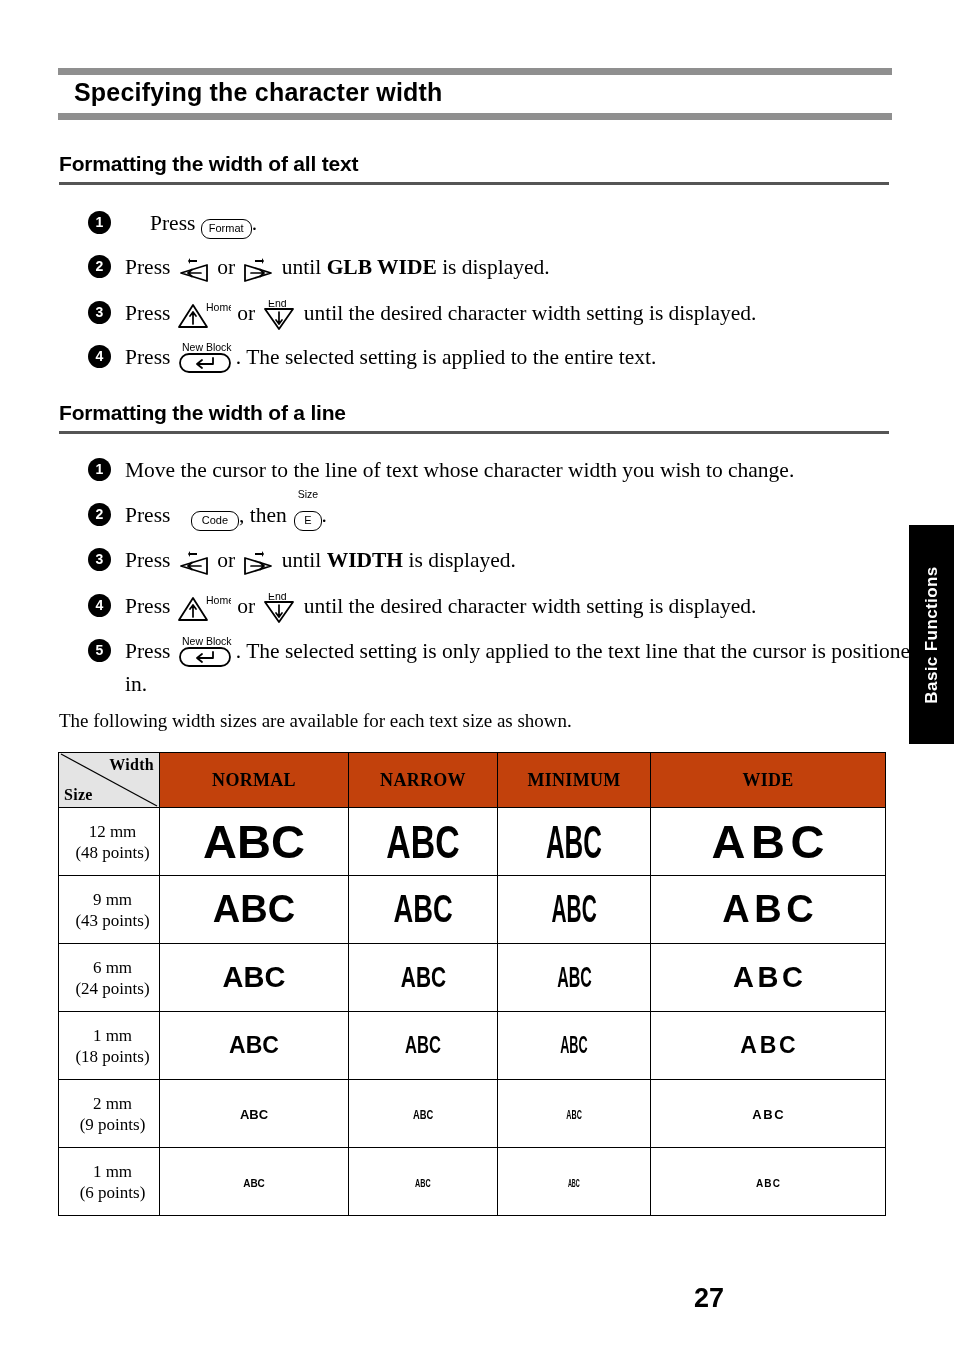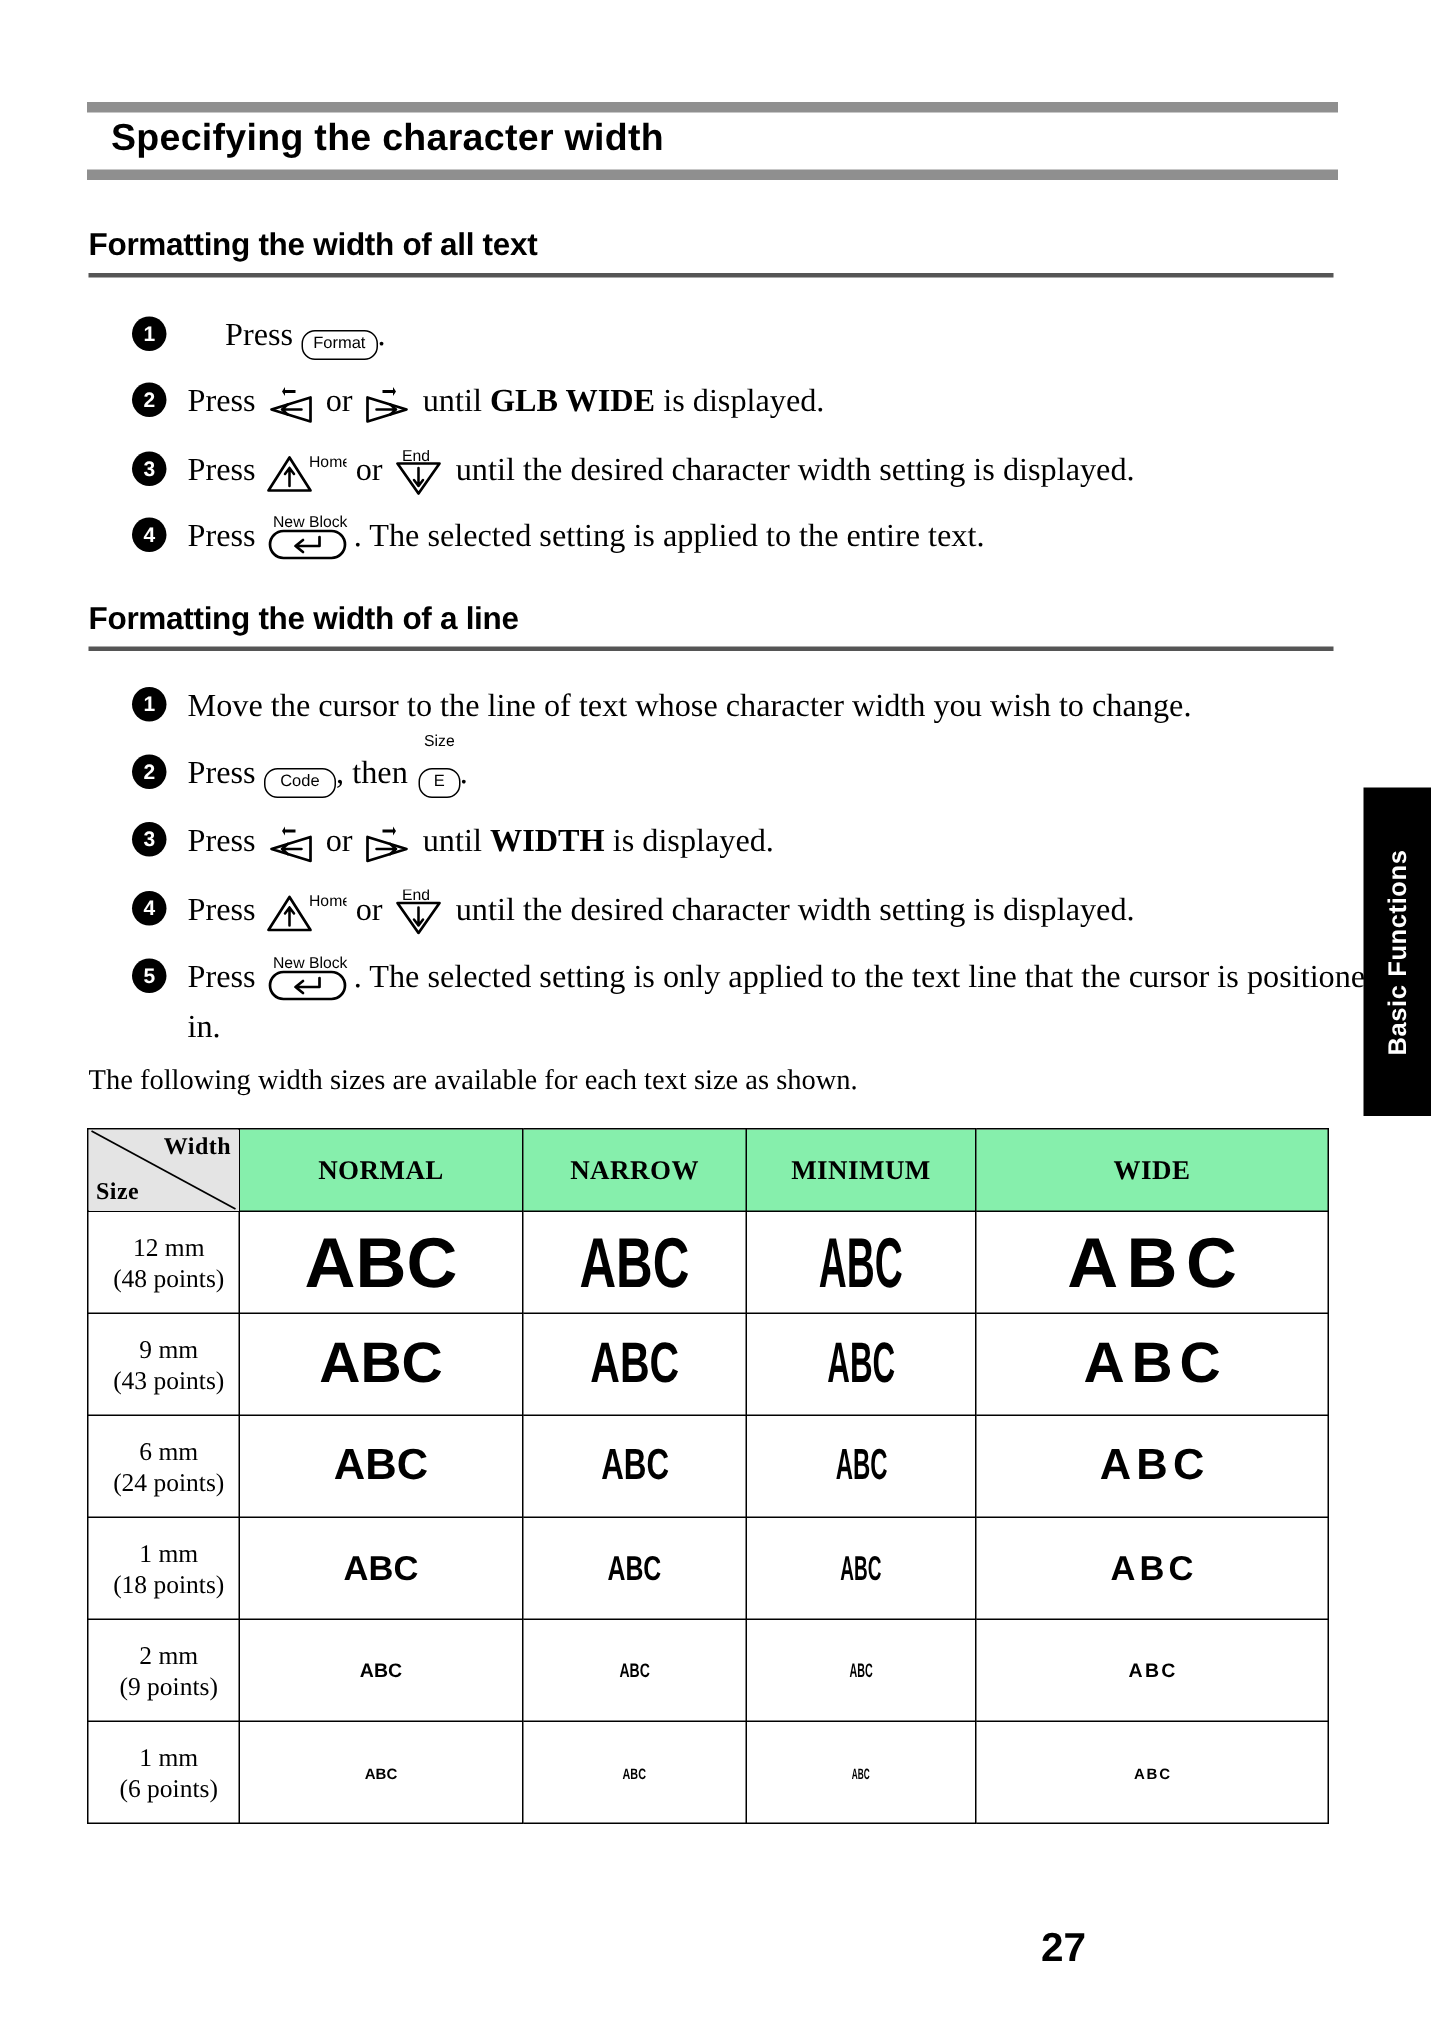--- a/index.html
+++ b/index.html
@@ -110,21 +110,21 @@
     border: 1.6px solid #000;
     border-radius: 9px;
     font-family: "Liberation Sans", sans-serif;
     font-size: 11px;
     line-height: 1;
     padding: 3px 7px 4px 7px;
     text-align: center;
     background: #fff;
     white-space: nowrap;
   }
-  .keycap.wide-pad { padding: 3px 10px 4px 10px; }
+  .keycap.wide-pad { padding: 3px 10px 4px 10px; margin-left: 15px; }
   .key-sup {
     position: absolute;
     left: 50%;
     transform: translateX(-50%);
     top: -13px;
     font-family: "Liberation Sans", sans-serif;
     font-size: 10.5px;
     line-height: 1;
     white-space: nowrap;
   }
@@ -177,21 +177,21 @@
     border-collapse: collapse;
     table-layout: fixed;
   }
   .wtable td, .wtable th {
     border: 1.6px solid #000;
     padding: 0;
     text-align: center;
     vertical-align: middle;
   }
   .wtable thead th {
-    background: #86efac;
+    background: #c2410c;
     height: 54px;
     font-family: "Liberation Serif", serif;
     font-weight: bold;
     font-size: 18px;
     letter-spacing: 0.3px;
   }
   .corner-cell {
     position: relative;
     background: #e4e4e4 !important;
     padding: 0 !important;

